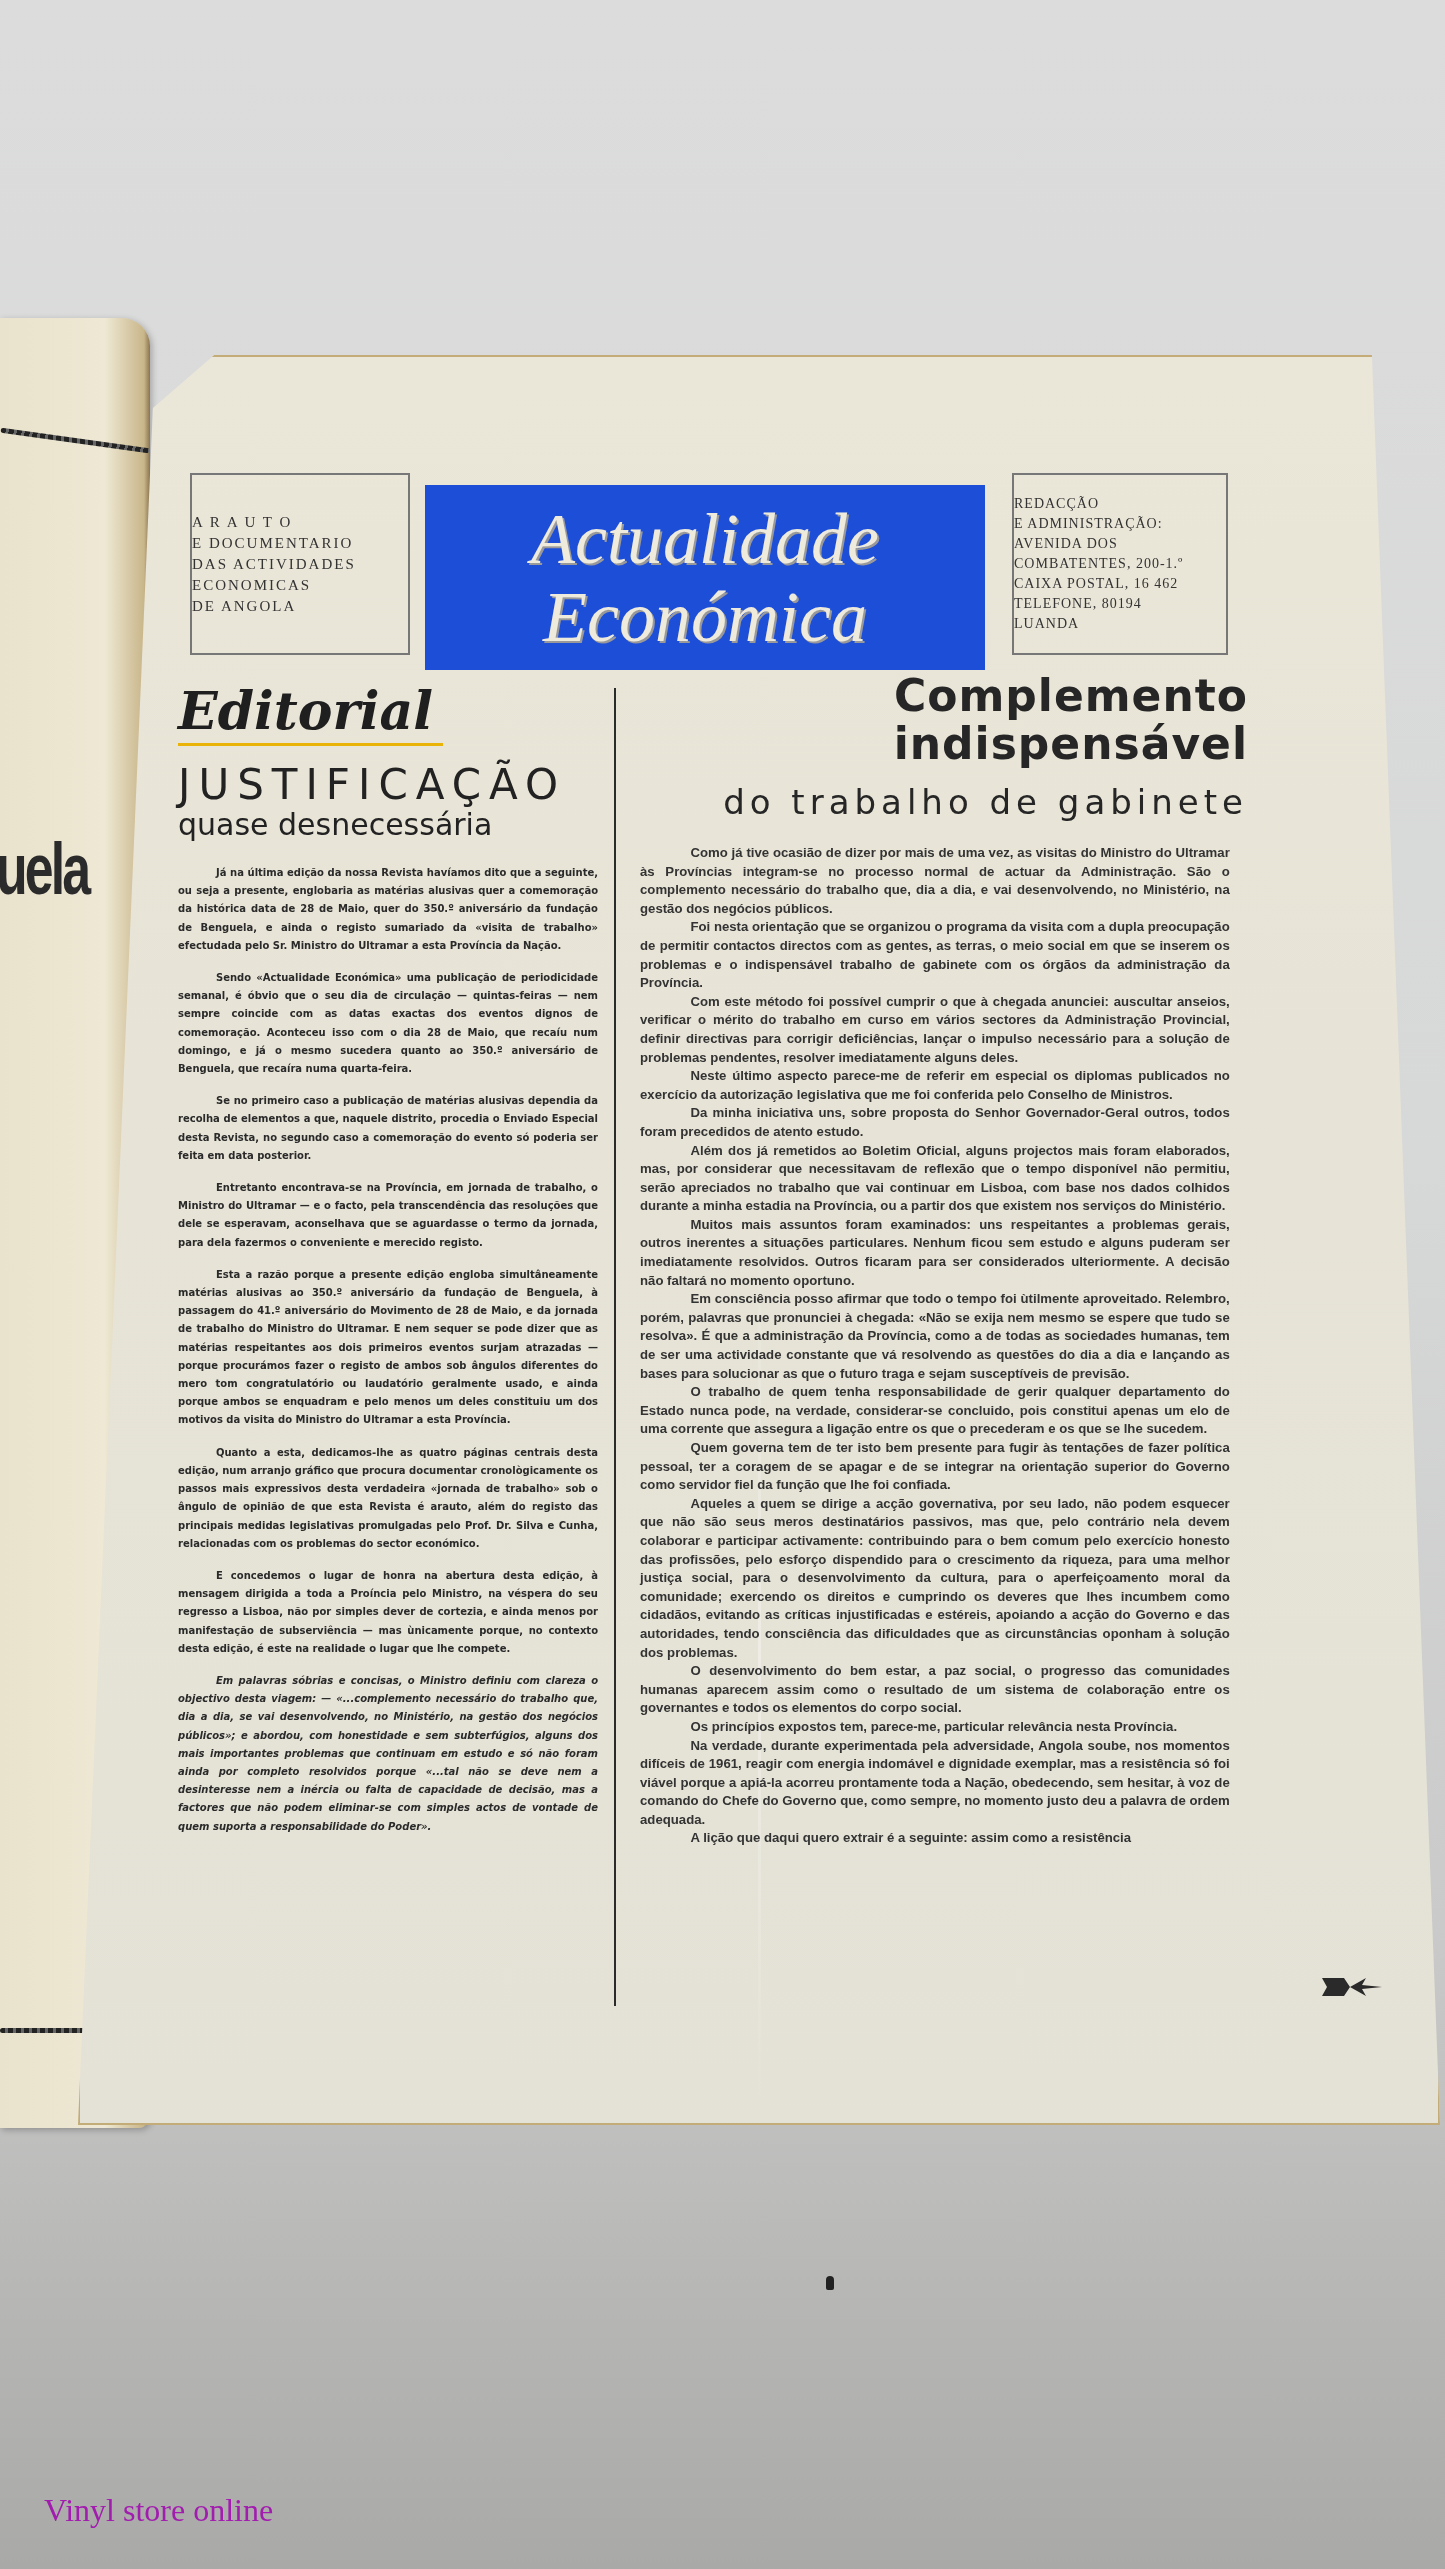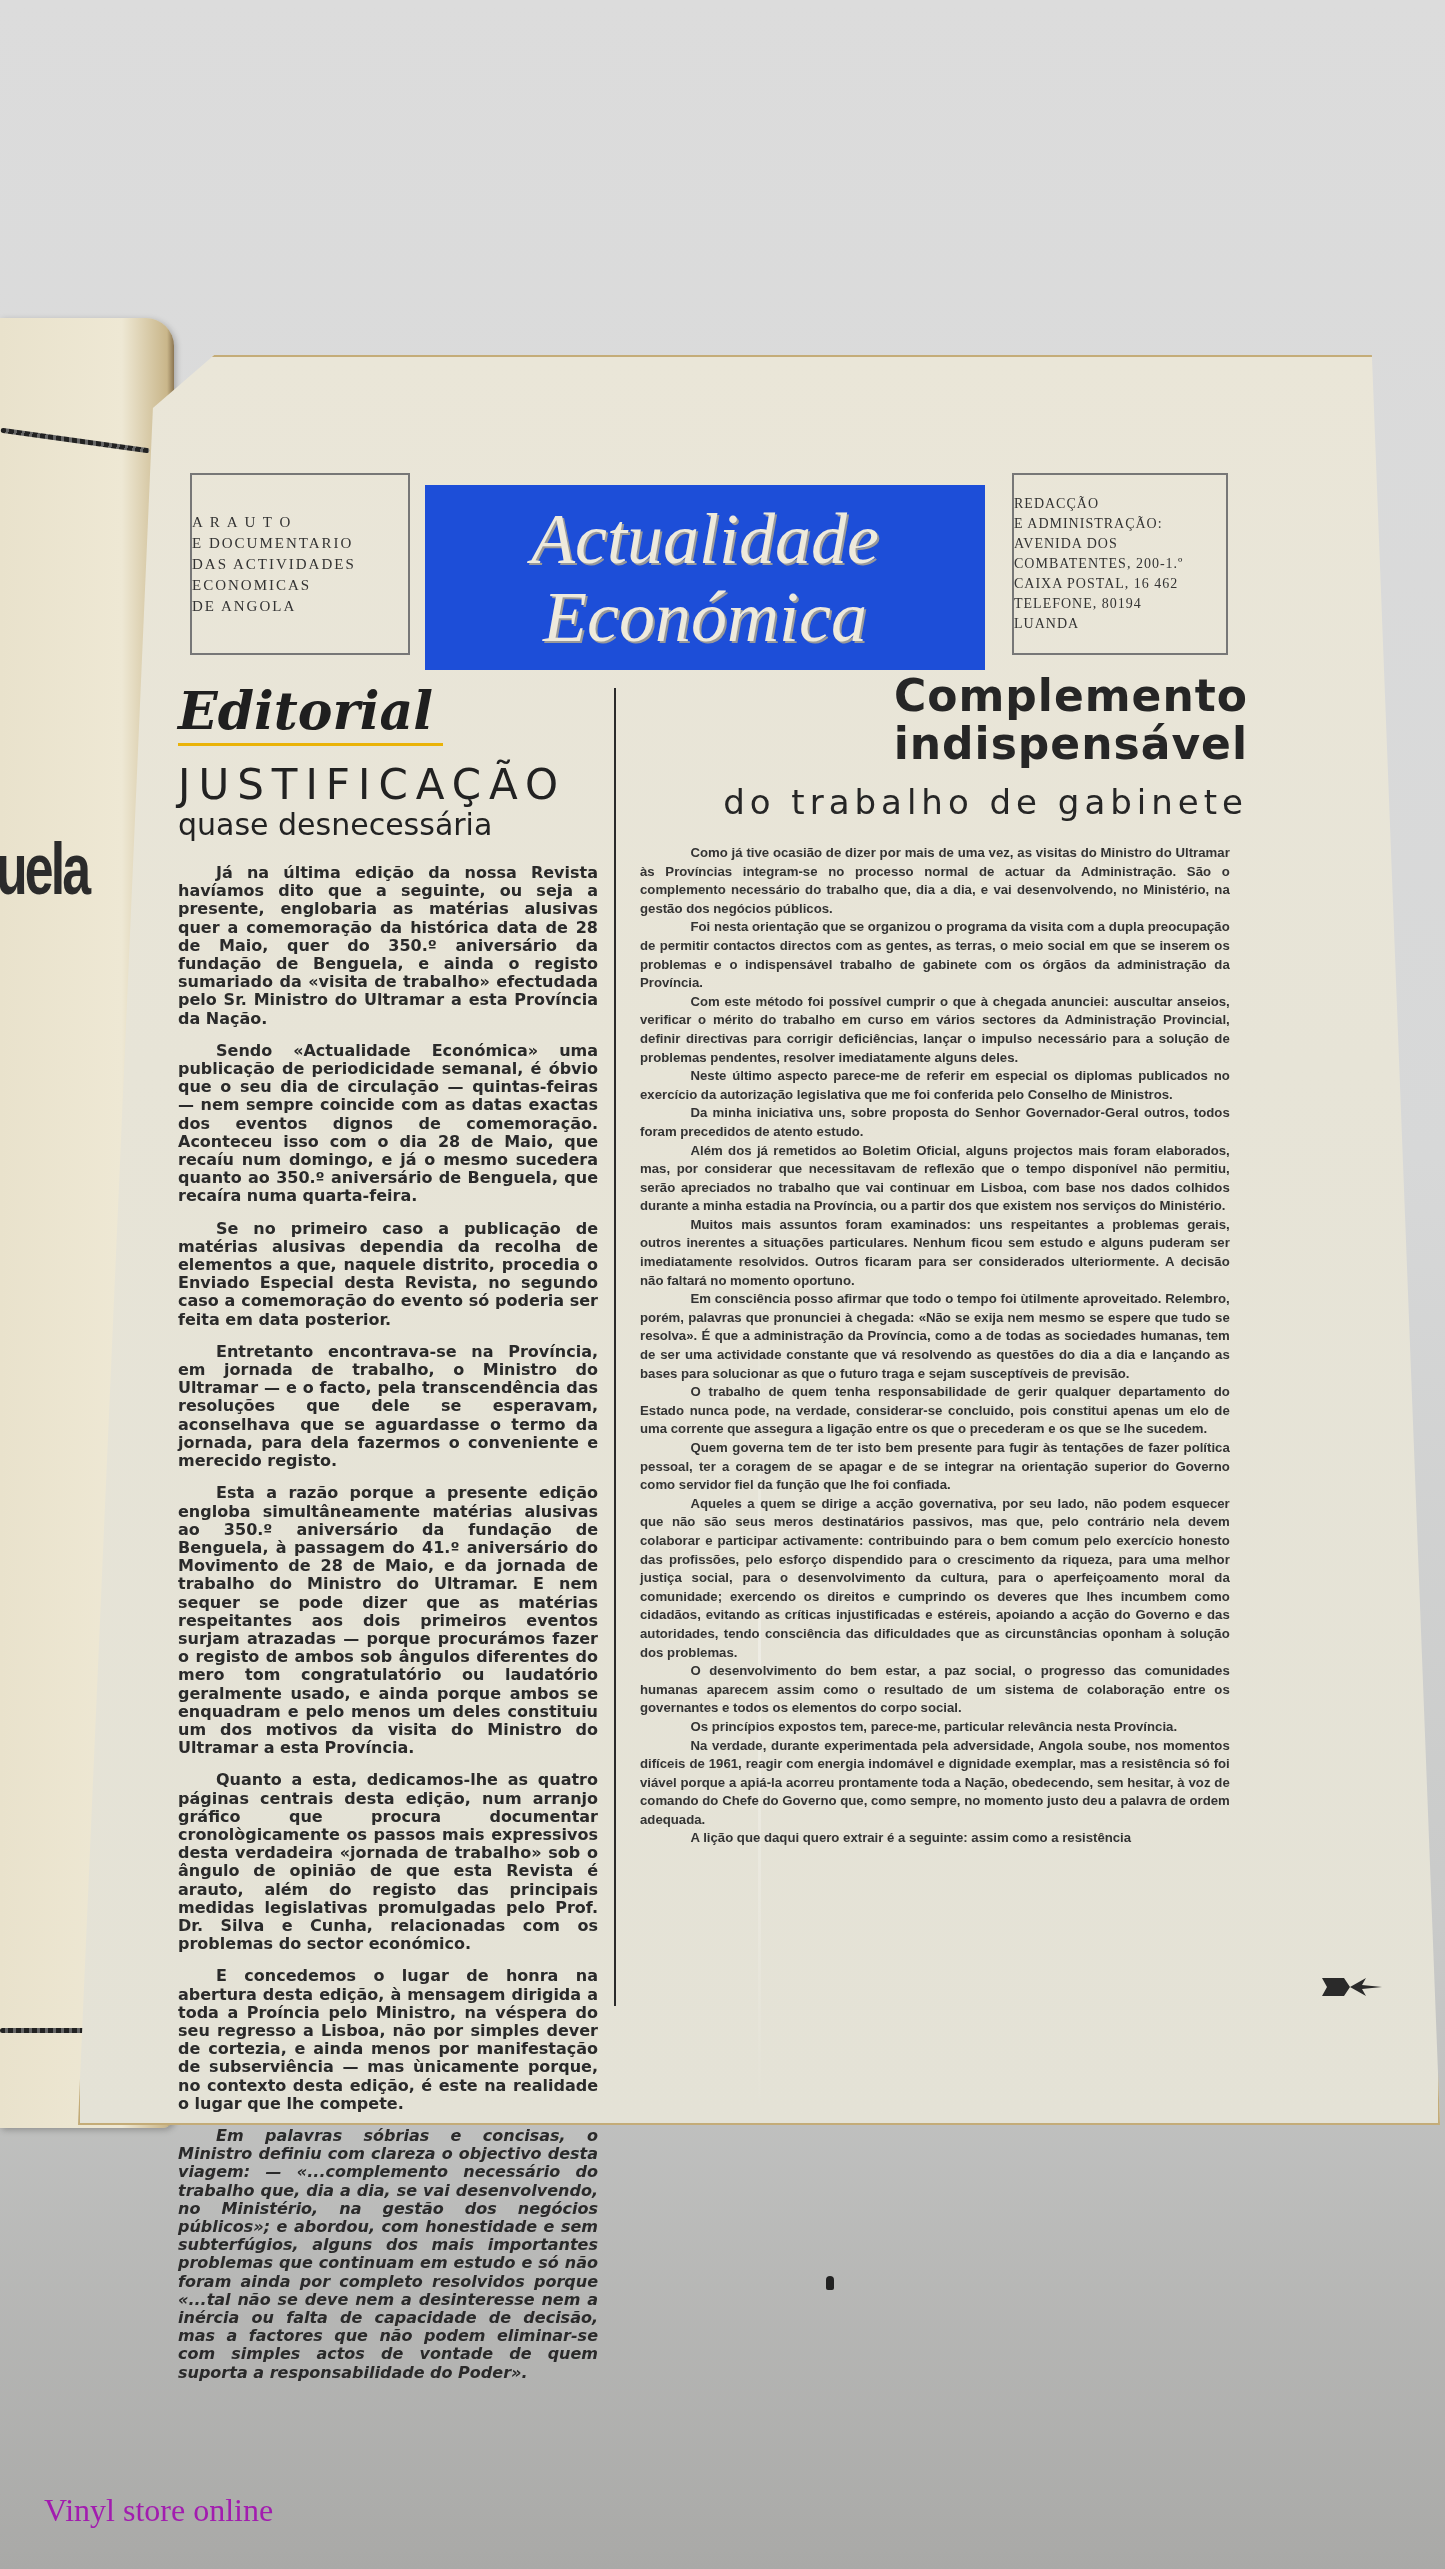--- a/index.html
+++ b/index.html
@@ -1,21 +1,21 @@
 <!DOCTYPE html>
 <html><head>
 <meta charset="utf-8">
 <style>
   html,body{margin:0;padding:0;}
   body{width:1445px;height:2569px;position:relative;overflow:hidden;
     background:linear-gradient(180deg,#dcdcdc 0%,#d7d8d8 45%,#c9cac9 75%,#a9a9a7 100%);
     font-family:"Liberation Sans",sans-serif;}
   .left-page{position:absolute;left:0;top:318px;width:150px;height:1810px;
     background:linear-gradient(90deg,#e9e2cc 0%,#eee8d4 70%,#c9b68a 96%,#8a7450 100%);
-    border-radius:0 28px 12px 0;box-shadow:2px 2px 6px rgba(0,0,0,.25);padding-left:24px;}
+    border-radius:0 28px 12px 0;box-shadow:2px 2px 6px rgba(0,0,0,.25);}
   .left-page .cord{position:absolute;left:0;width:150px;height:5px;
     background:repeating-linear-gradient(90deg,#222 0 5px,#666 5px 8px);border-radius:3px;}
   .left-page .word{position:absolute;left:-4px;top:510px;font-family:"Liberation Sans",sans-serif;
     font-weight:bold;font-size:72px;color:#2b2b2b;letter-spacing:-4px;transform:scaleX(.72);transform-origin:left;}
   .page{position:absolute;left:78px;top:355px;width:1362px;height:1770px;
     background:linear-gradient(180deg,#eae6d8 0%,#e7e4d7 40%,#e4e2d6 100%);
     box-shadow:0 0 0 2px #c4ac78 inset,3px 4px 8px rgba(0,0,0,.25);
     clip-path:polygon(10% 0,95% 0,100% 100%,0 100%,5.5% 3%);}
   .masthead{position:absolute;top:465px;left:190px;width:1045px;height:190px;}
   .mbox{position:absolute;top:8px;height:178px;border:2px double #777;
@@ -26,21 +26,21 @@
   .mbox span{display:block;}
   .title-block{position:absolute;left:235px;top:20px;width:560px;height:185px;background:#1d4ed8;
     display:flex;flex-direction:column;align-items:center;justify-content:center;}
   .title-block span{font-family:"Liberation Serif",serif;font-style:italic;font-size:72px;color:#eeeadc;
     line-height:78px;text-shadow:2px 2px 0 #999;}
   .editorial-col{position:absolute;left:178px;top:680px;width:420px;}
   .editorial-label{font-family:"DejaVu Serif",serif;font-style:italic;font-weight:bold;font-size:52px;color:#1f1f1f;
     border-bottom:3px solid #eab308;width:265px;padding-bottom:2px;}
   .ed-title{font-family:"DejaVu Sans",sans-serif;font-size:42px;letter-spacing:8px;color:#222;margin-top:14px;white-space:nowrap;}
   .ed-sub{font-family:"DejaVu Sans",sans-serif;font-size:30px;color:#222;margin-top:-2px;white-space:nowrap;}
-  .ed-body{margin-top:22px;font-family:"DejaVu Sans",sans-serif;font-weight:bold;font-size:16px;
+  .ed-body{margin-top:22px;font-family:"DejaVu Sans",sans-serif;font-weight:bold;font-size:10px;
     line-height:18.2px;color:#2a2a2a;text-align:justify;}
   .ed-body p{margin:0 0 14px 0;text-indent:38px;}
   .ed-body p.last{font-style:italic;}
   .divider{position:absolute;left:614px;top:688px;width:2px;height:1318px;background:#2b2b2b;}
   .right-col{position:absolute;left:640px;top:672px;width:608px;}
   .rc-h1{font-family:"DejaVu Sans",sans-serif;font-weight:bold;font-size:44px;line-height:48px;color:#262626;text-align:right;letter-spacing:1px;}
   .rc-h2{font-family:"DejaVu Sans",sans-serif;font-size:34px;letter-spacing:5px;color:#262626;text-align:right;margin-top:14px;white-space:nowrap;}
   .rc-body{margin-top:22px;font-family:"Liberation Sans",sans-serif;font-weight:bold;font-size:13.6px;
     line-height:18.6px;color:#333;text-align:justify;transform:scaleX(.97);transform-origin:left;}
   .rc-body p{margin:0;text-indent:52px;}

